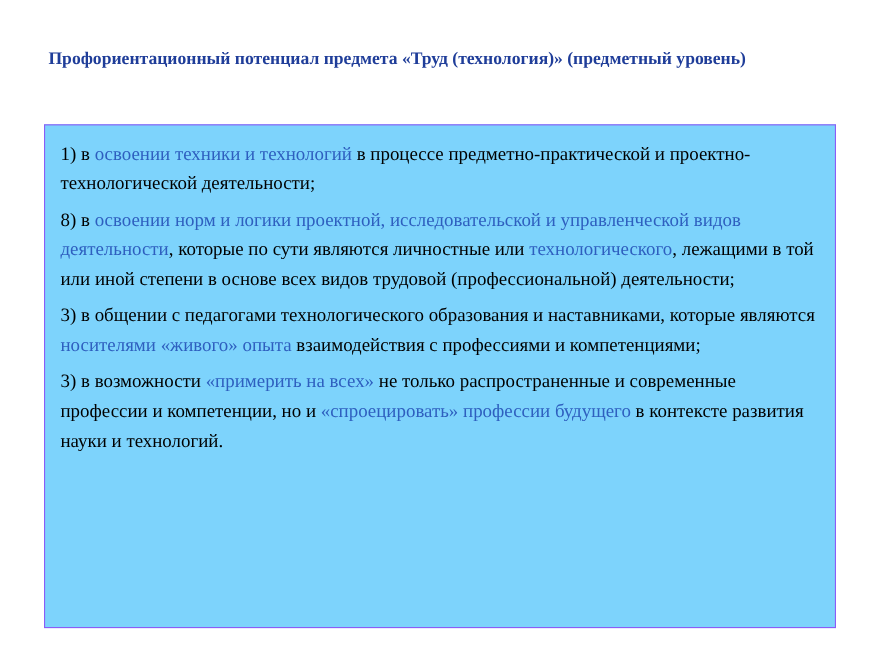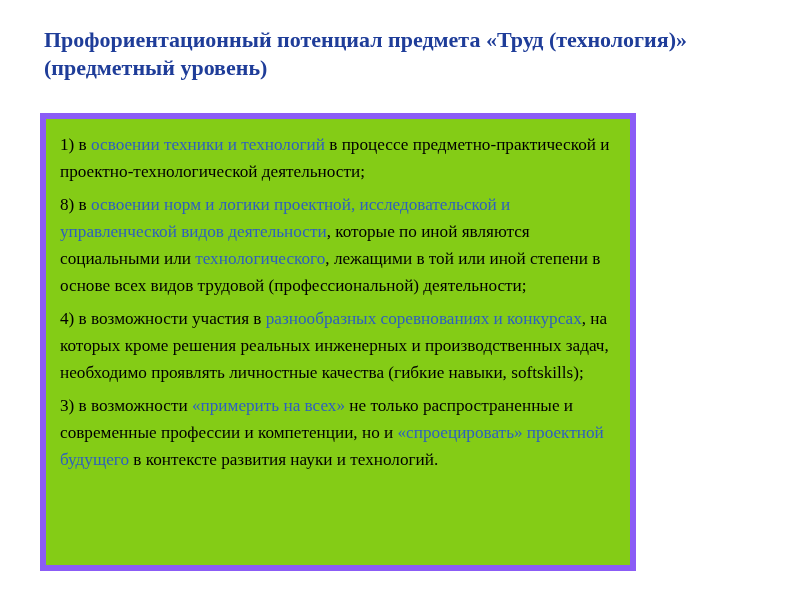--- a/index.html
+++ b/index.html
@@ -15,38 +15,38 @@
   }
   .slide {
     position: relative;
     width: 800px;
     height: 600px;
     box-sizing: border-box;
   }
   .slide-title {
     position: absolute;
     left: 44px;
-    top: 26px;
+    top: 40px;
     width: 716px;
     font-family: "Liberation Serif", serif;
     font-weight: bold;
-    font-size: 22px;
+    font-size: 16px;
     line-height: 28px;
     color: #1F3D99;
   }
   .content-box {
     position: absolute;
     left: 40px;
     top: 113px;
-    width: 596px;
+    width: 720px;
     height: 458px;
-    border: 6px solid #8b5cf6;
+    border: 1px solid #8b5cf6;
     box-sizing: border-box;
     padding: 12px 16px 10px 14px;
-    background: #84cc16;
+    background: #7dd3fc;
   }
   .para {
     font-family: "Liberation Serif", serif;
     font-size: 17.2px;
     line-height: 27px;
     color: #000000;
     margin: 0 0 6px 0;
     text-align: left;
   }
   .hl {
@@ -56,19 +56,19 @@
 </head>
 <body>
 
 <div class="slide">
 
   <div class="slide-title">Профориентационный потенциал предмета «Труд (технология)» (предметный уровень)</div>
 
   <div class="content-box">
     <div id="items-container">
         <p class="para" id="item-1"><span>1) в </span><span class="hl">освоении техники и технологий</span><span> в процессе предметно-практической и проектно-технологической деятельности;</span></p>
-        <p class="para" id="item-2"><span>8) в </span><span class="hl">освоении норм и логики проектной, исследовательской и управленческой видов деятельности</span><span>, которые по иной являются социальными или </span><span class="hl">технологического</span><span>, лежащими в той или иной степени в основе всех видов трудовой (профессиональной) деятельности;</span></p>
-        <p class="para" id="item-4"><span>4) в возможности участия в </span><span class="hl">разнообразных соревнованиях и конкурсах</span><span>, на которых кроме решения реальных инженерных и производственных задач, необходимо проявлять личностные качества (гибкие навыки, softskills);</span></p>
-        <p class="para" id="item-5"><span>3) в возможности </span><span class="hl">«примерить на всех»</span><span> не только распространенные и современные профессии и компетенции, но и </span><span class="hl">«спроецировать» проектной будущего</span><span> в контексте развития науки и технологий.</span></p>
+        <p class="para" id="item-2"><span>8) в </span><span class="hl">освоении норм и логики проектной, исследовательской и управленческой видов деятельности</span><span>, которые по сути являются личностные или </span><span class="hl">технологического</span><span>, лежащими в той или иной степени в основе всех видов трудовой (профессиональной) деятельности;</span></p>
+        <p class="para" id="item-3"><span>3) в общении с педагогами технологического образования и наставниками, которые являются </span><span class="hl">носителями «живого» опыта</span><span> взаимодействия с профессиями и компетенциями;</span></p>
+        <p class="para" id="item-5"><span>3) в возможности </span><span class="hl">«примерить на всех»</span><span> не только распространенные и современные профессии и компетенции, но и </span><span class="hl">«спроецировать» профессии будущего</span><span> в контексте развития науки и технологий.</span></p>
       </div>
   </div>
 
 </div>
 
 </body></html>

